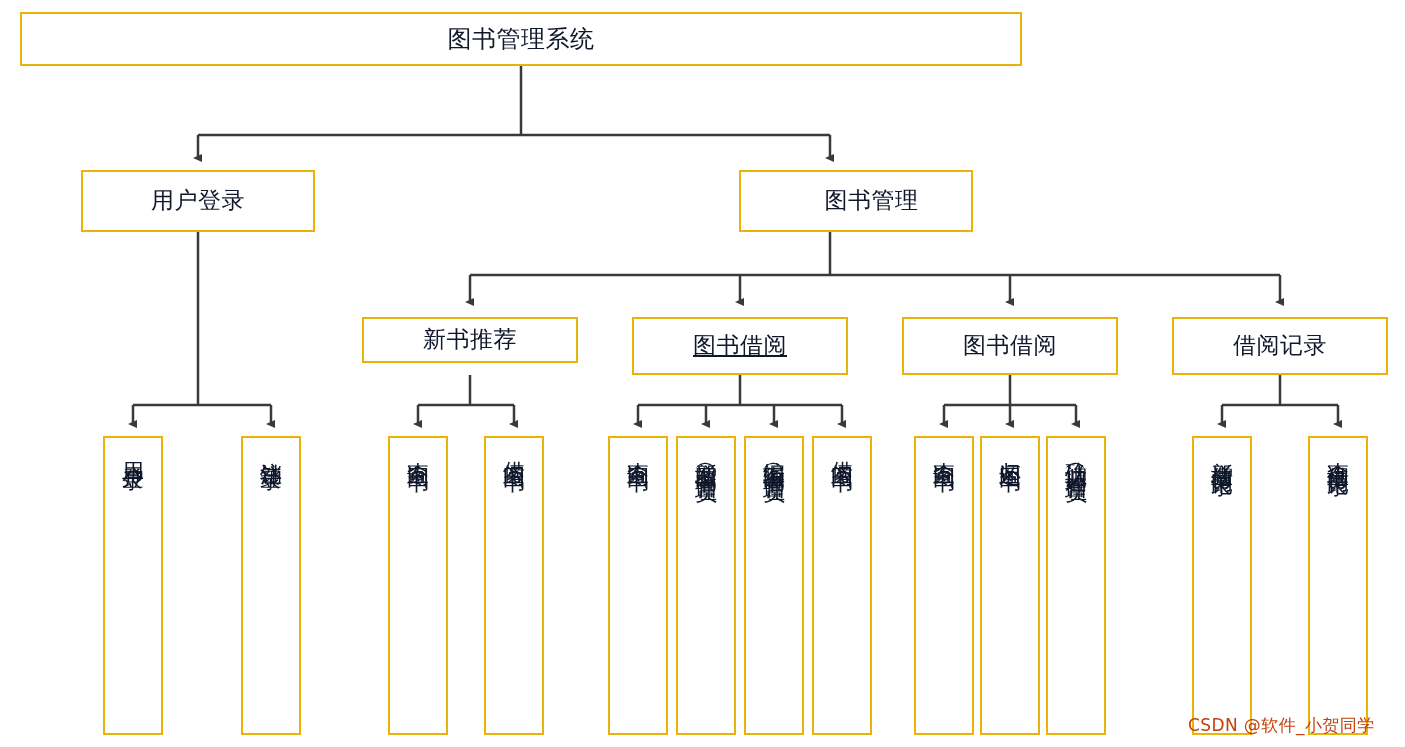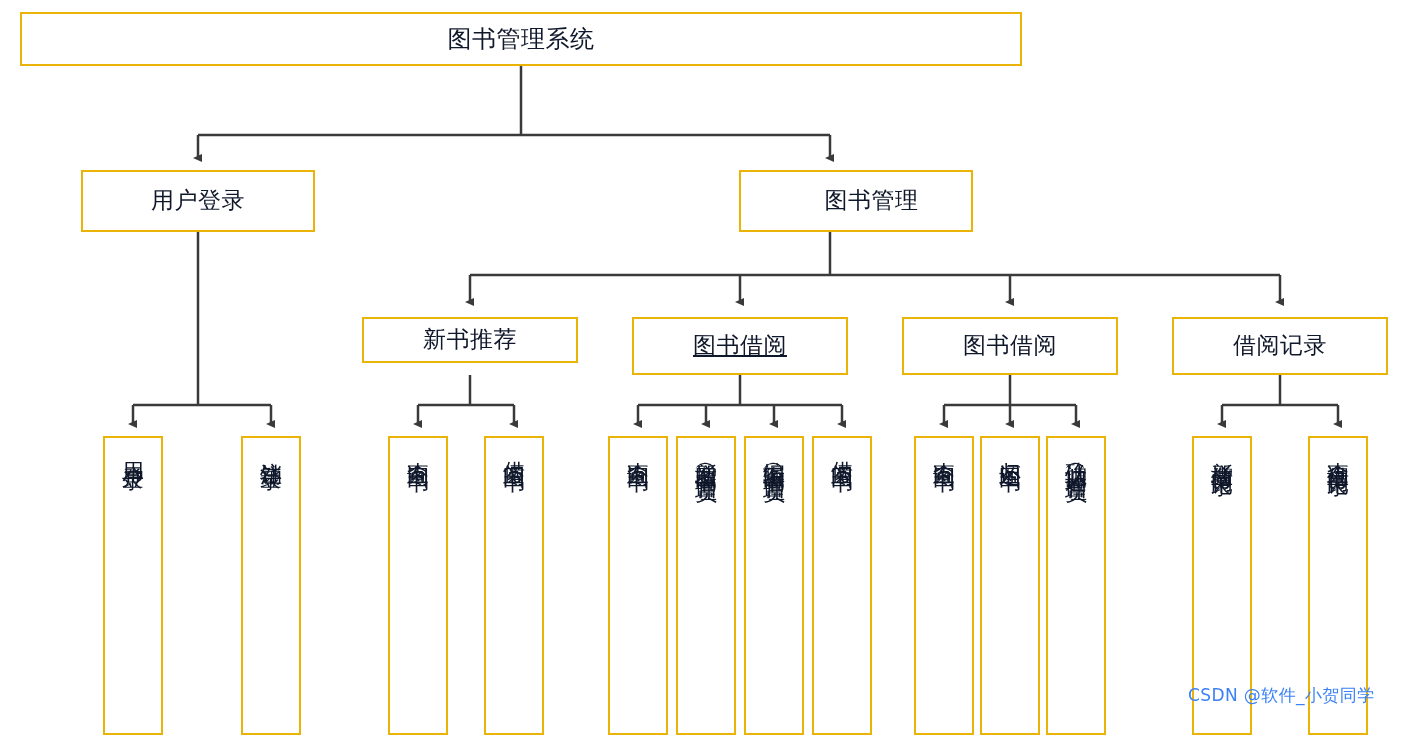--- a/index.html
+++ b/index.html
@@ -58,23 +58,23 @@
   .node.vertical .label {
     writing-mode: vertical-rl;
     text-orientation: upright;
     font-size: 22px;
     line-height: 1.0;
     letter-spacing: 3px;
   }
   .watermark {
     position: absolute;
     left: 1188px;
-    top: 684px;
+    top: 714px;
     font-size: 17px;
-    color: #3b82f6;
+    color: #c2410c;
     white-space: nowrap;
     letter-spacing: 0.4px;
   }
 </style>
 </head>
 <body>
 
 <div id="canvas">
 
   <svg class="connectors" viewBox="0 0 1405 747">

